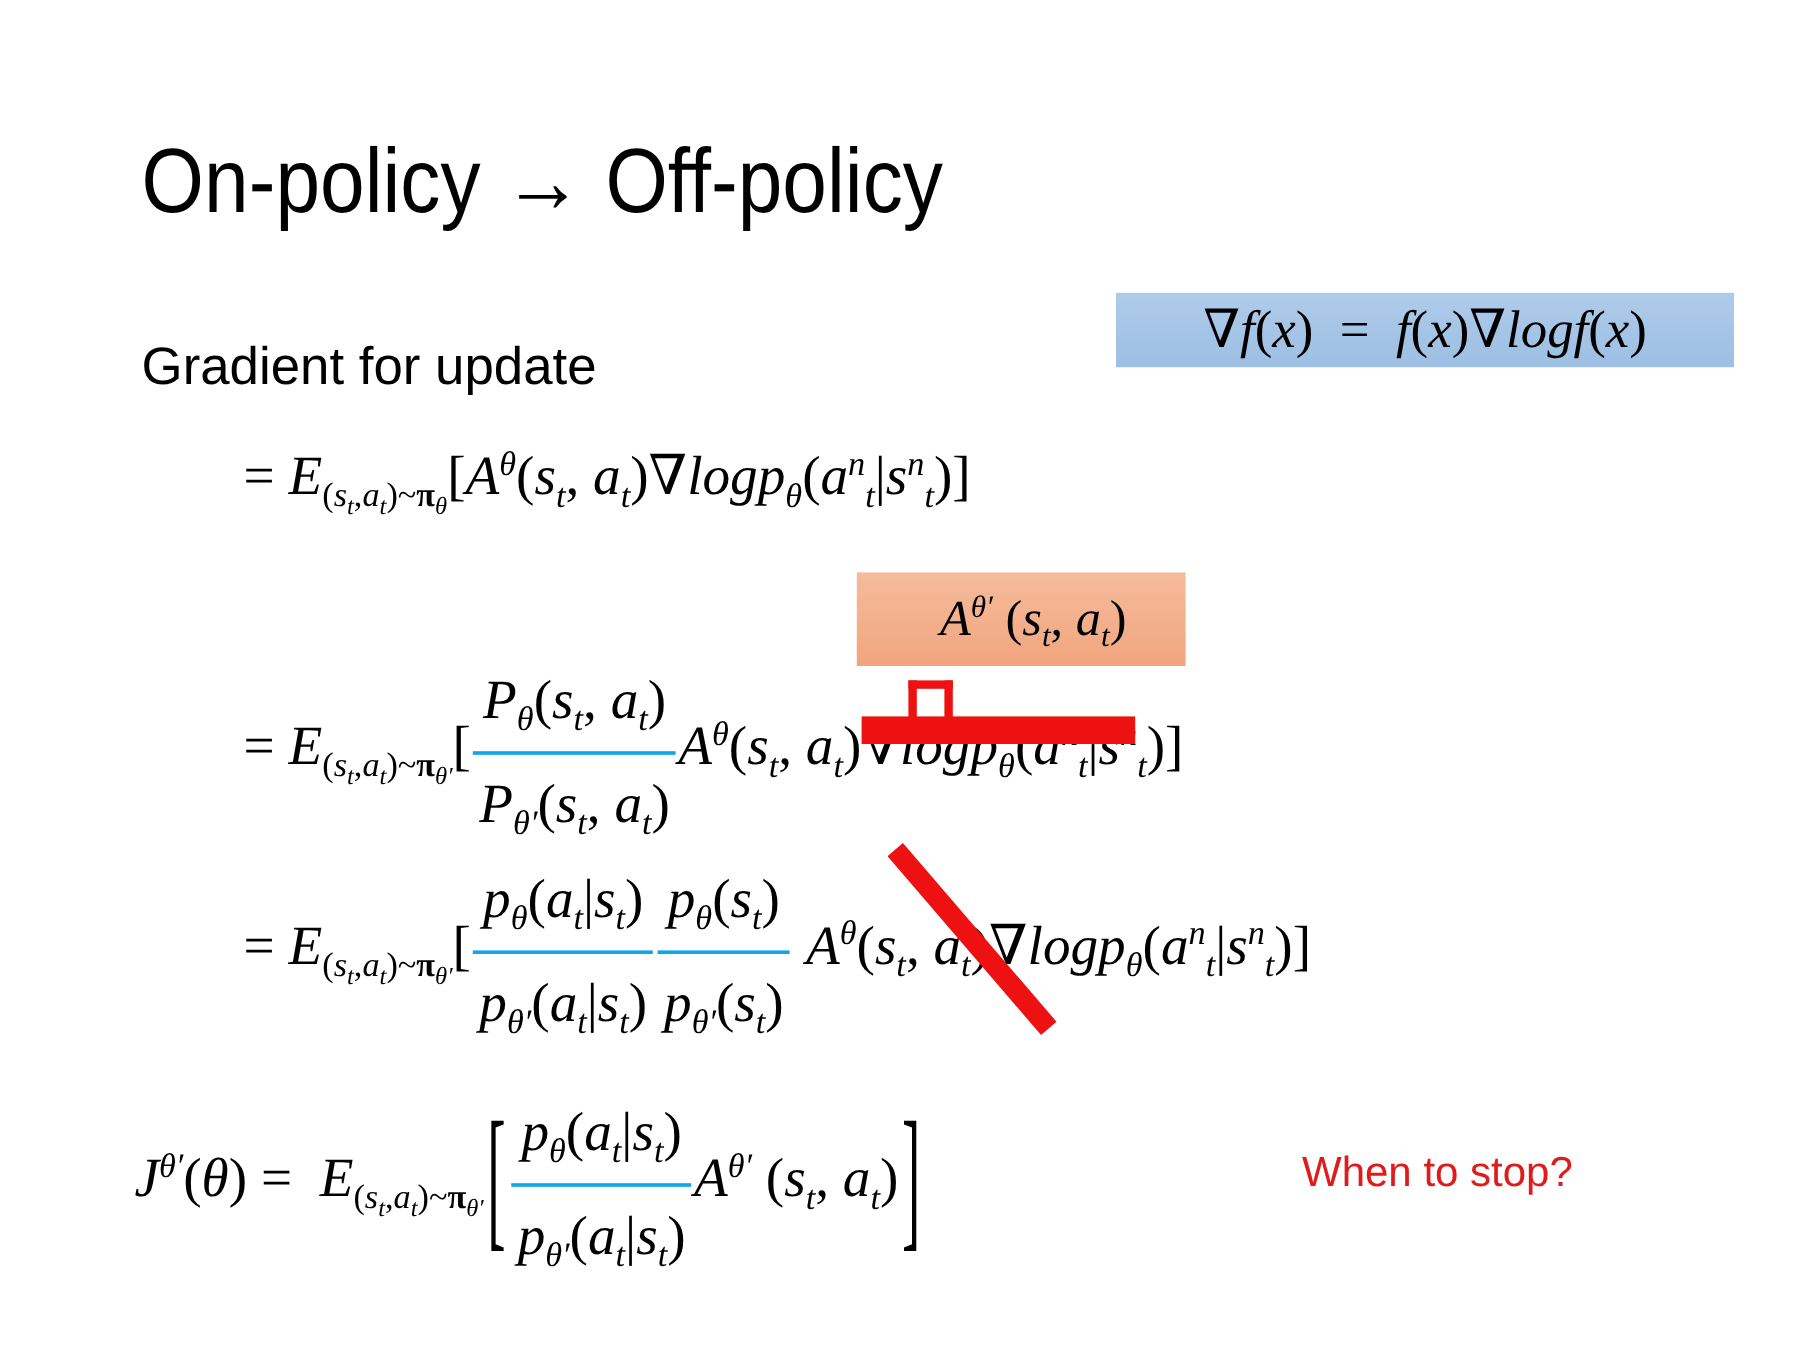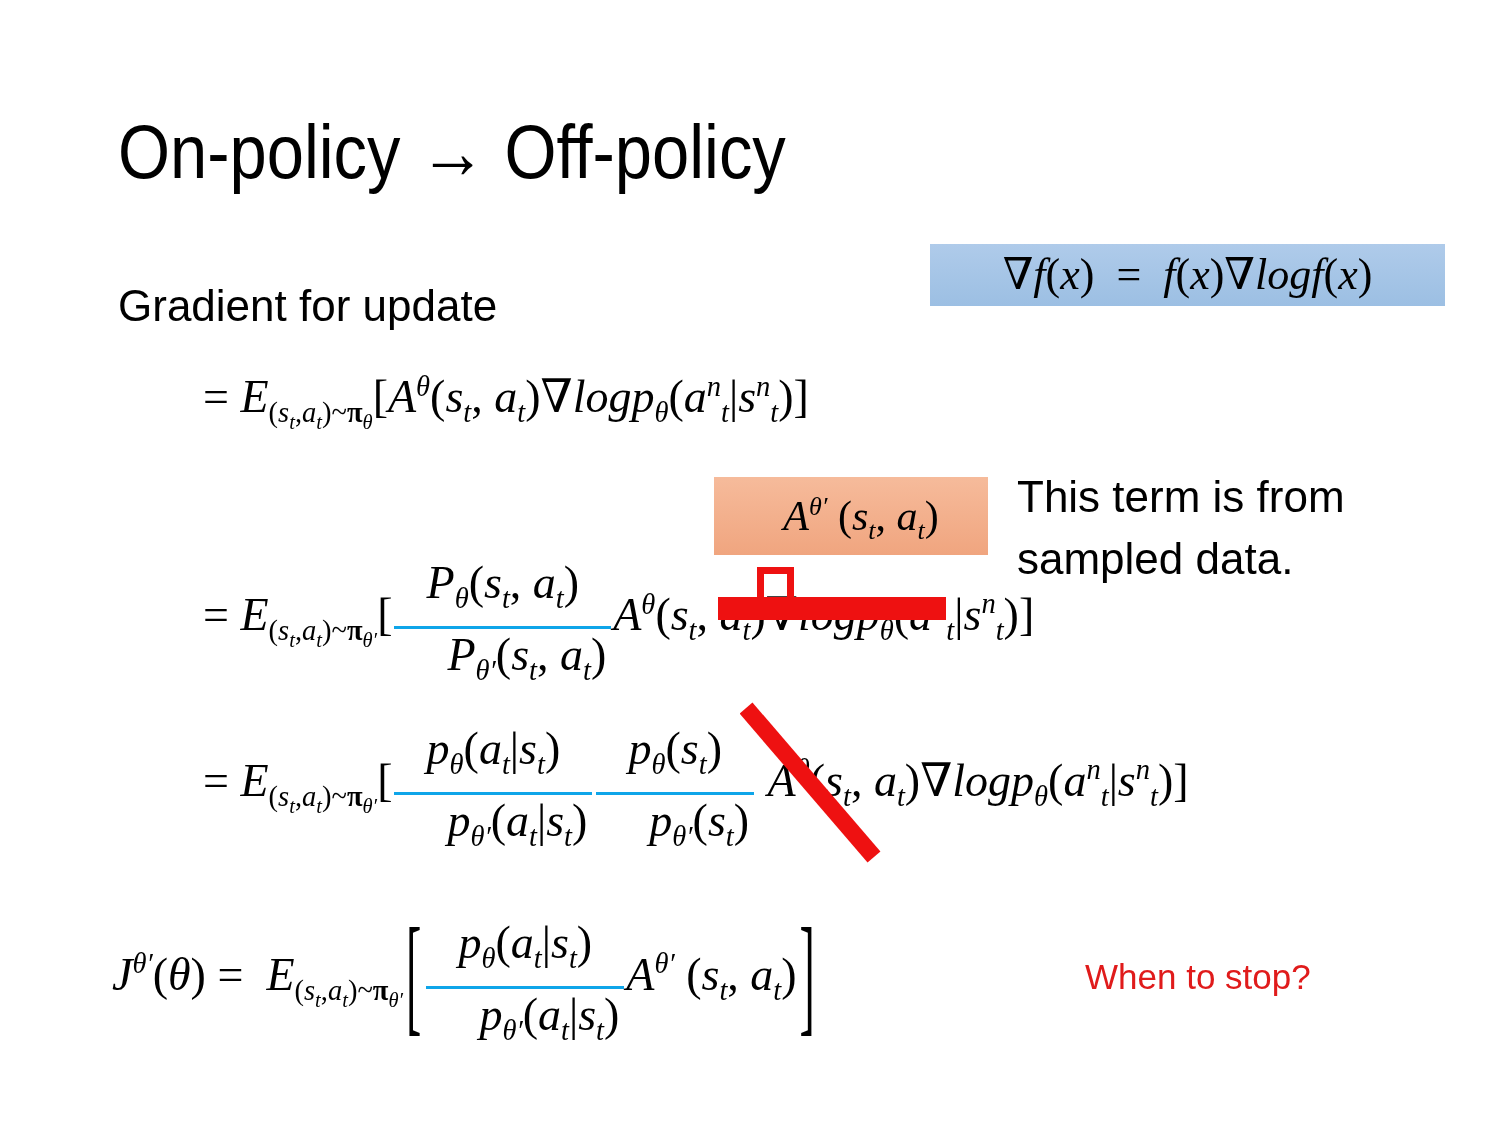--- a/index.html
+++ b/index.html
@@ -88,21 +88,21 @@
     text-align: center;
     position: relative;
     margin: 0 2px;
   }
   .frac .num,
   .frac .den {
     display: block;
     padding: 0 5px;
   }
   .frac .num { border-bottom: 3px solid #0ea5e9; padding-bottom: 20px; }
-  .frac .den { padding-top: 3px; margin-left: 48px; }
+  .frac .den { padding-top: 18px; }
 
   
   .bigbr {
     display: inline-block;
     font-size: 1.0em;
     transform: scaleY(2.85);
     transform-origin: center;
     font-style: normal;
     margin: 0 3px;
   }
@@ -191,21 +191,20 @@
   <div id="eq-line-1" class="eq-row math">
     <span class="up">=</span>&nbsp;<span>E</span><span class="sub"><span class="up">(</span>s<span class="sub">t</span><span class="up">,</span>a<span class="sub">t</span><span class="up">)~</span><span class="bold up">π</span><span class="sub">θ</span></span><span class="up">[</span><span>A</span><span class="sup">θ</span><span class="up">(</span>s<span class="sub">t</span><span class="up">,&nbsp;</span>a<span class="sub">t</span><span class="up">)</span><span class="up">∇</span><span>logp</span><span class="sub">θ</span><span class="up">(</span>a<span class="sup">n</span><span class="sub">t</span><span class="up">|</span>s<span class="sup">n</span><span class="sub">t</span><span class="up">)]</span>
   </div>
 
   <div id="advantage-box-orange" class="hl-box">
     <span class="math">
       <span>A</span><span class="sup">θ′</span><span class="up">&nbsp;(</span>s<span class="sub">t</span><span class="up">,&nbsp;</span>a<span class="sub">t</span><span class="up">)</span>
     </span>
   </div>
 
-  <div id="sampled-note" class="body-text">This term is from sampled data.</div>
 
   <div id="eq-line-2" class="eq-row math">
     <span class="up">=</span>&nbsp;<span>E</span><span class="sub"><span class="up">(</span>s<span class="sub">t</span><span class="up">,</span>a<span class="sub">t</span><span class="up">)~</span><span class="bold up">π</span><span class="sub">θ′</span></span><span class="up">[</span><span class="frac"><span class="num"><span>P</span><span class="sub">θ</span><span class="up">(</span>s<span class="sub">t</span><span class="up">,&nbsp;</span>a<span class="sub">t</span><span class="up">)</span></span><span class="den"><span>P</span><span class="sub">θ′</span><span class="up">(</span>s<span class="sub">t</span><span class="up">,&nbsp;</span>a<span class="sub">t</span><span class="up">)</span></span></span><span><span>A</span><span class="sup">θ</span><span class="up">(</span>s<span class="sub">t</span><span class="up">,&nbsp;</span>a<span class="sub">t</span><span class="up">)</span></span><span class="up">∇</span><span>logp</span><span class="sub">θ</span><span class="up">(</span>a<span class="sup">n</span><span class="sub">t</span><span class="up">|</span>s<span class="sup">n</span><span class="sub">t</span><span class="up">)]</span>
   </div>
 
   <div id="strike-bar-horizontal"></div>
   <div id="theta-highlight-rect"></div>
 
   <div id="eq-line-3" class="eq-row math">
     <span class="up">=</span>&nbsp;<span>E</span><span class="sub"><span class="up">(</span>s<span class="sub">t</span><span class="up">,</span>a<span class="sub">t</span><span class="up">)~</span><span class="bold up">π</span><span class="sub">θ′</span></span><span class="up">[</span><span class="frac"><span class="num"><span>p</span><span class="sub">θ</span><span class="up">(</span>a<span class="sub">t</span><span class="up">|</span>s<span class="sub">t</span><span class="up">)</span></span><span class="den"><span>p</span><span class="sub">θ′</span><span class="up">(</span>a<span class="sub">t</span><span class="up">|</span>s<span class="sub">t</span><span class="up">)</span></span></span><span class="frac"><span class="num"><span>p</span><span class="sub">θ</span><span class="up">(</span>s<span class="sub">t</span><span class="up">)</span></span><span class="den"><span>p</span><span class="sub">θ′</span><span class="up">(</span>s<span class="sub">t</span><span class="up">)</span></span></span><span>&nbsp;A</span><span class="sup">θ</span><span class="up">(</span>s<span class="sub">t</span><span class="up">,&nbsp;</span>a<span class="sub">t</span><span class="up">)</span><span class="up">∇</span><span>logp</span><span class="sub">θ</span><span class="up">(</span>a<span class="sup">n</span><span class="sub">t</span><span class="up">|</span>s<span class="sup">n</span><span class="sub">t</span><span class="up">)]</span>

